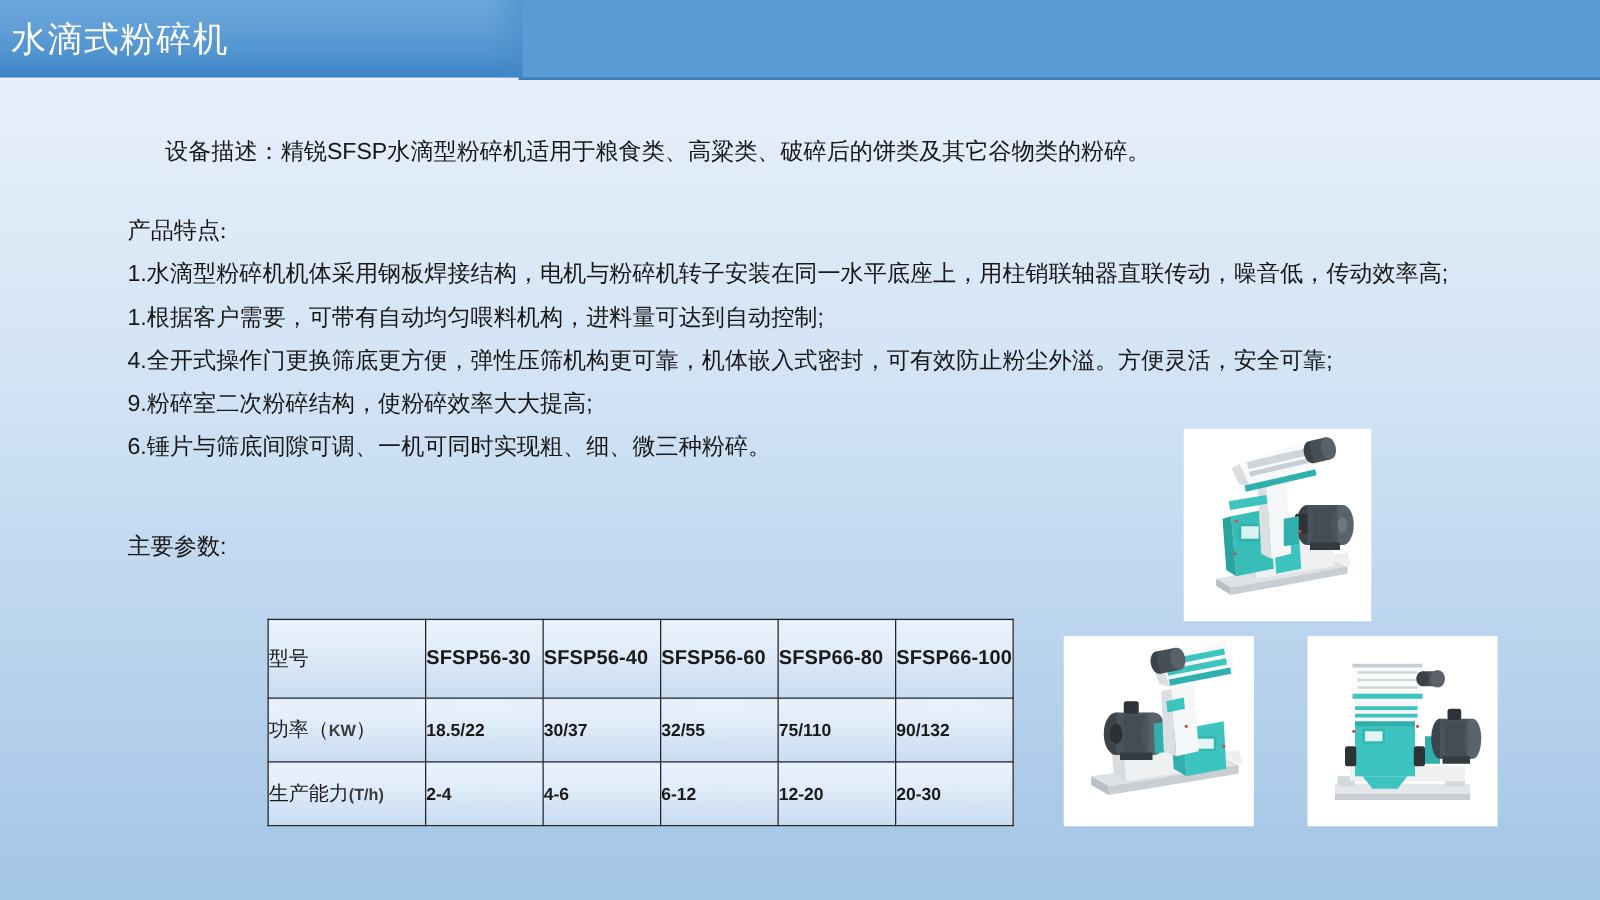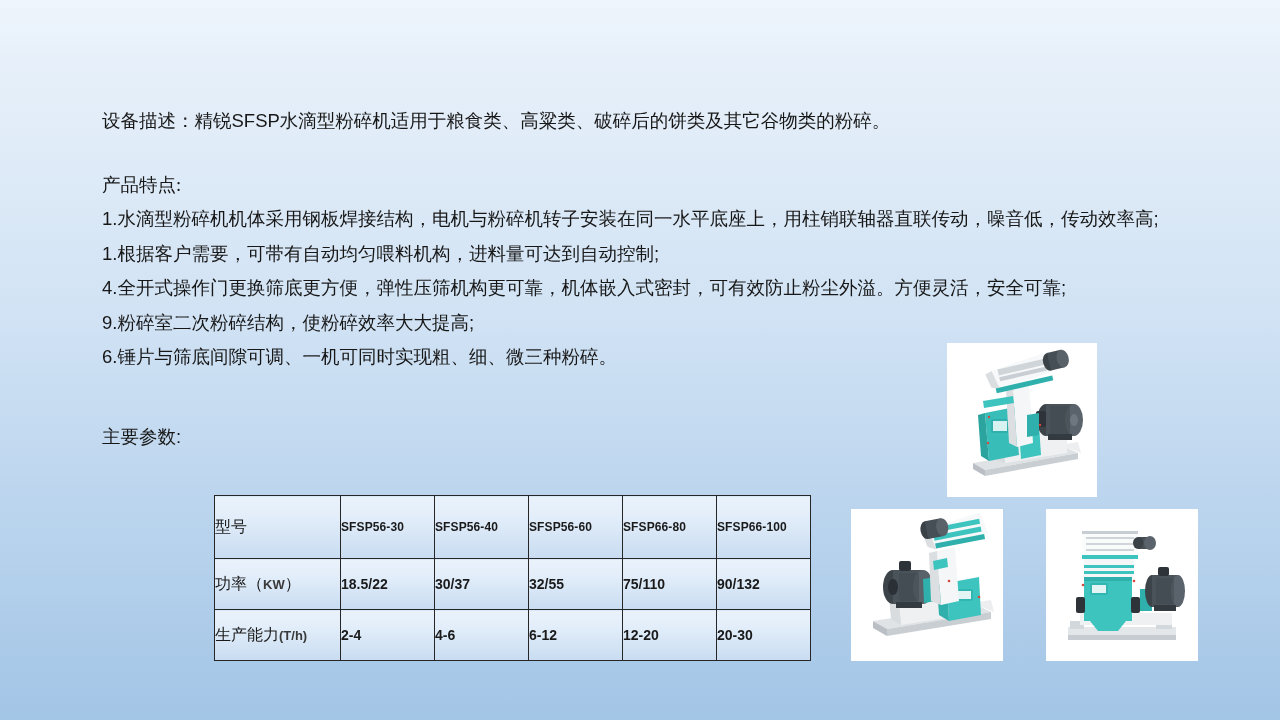--- a/index.html
+++ b/index.html
@@ -87,20 +87,21 @@
     left: 102px;
     top: 104px;
     width: 1090px;
   }
   .para {
     font-size: 18.5px;
     line-height: 34px;
     color: #171717;
     white-space: nowrap;
     font-weight: 400;
+    margin-left: 30px;
   }
   .para.spacer-below {
     margin-bottom: 30px;
   }
   .section-label {
     font-size: 18.5px;
     line-height: 34px;
     color: #171717;
     white-space: nowrap;
     font-family: Liberation Serif, serif;
@@ -147,21 +148,21 @@
     font-size: 16px;
     font-weight: 400;
     color: #101010;
   }
   .label-cell .unit {
     font-size: 13px;
     font-weight: bold;
     color: #3a3a3a;
   }
   .model-cell {
-    font-size: 12px;
+    font-size: 16px;
     font-weight: bold;
     color: #1a1a1a;
     letter-spacing: 0.1px;
   }
   .value-cell {
     font-size: 14px;
     font-weight: bold;
     color: #1a1a1a;
   }
 
@@ -175,20 +176,25 @@
   .photo-left   { left: 851px; top: 509px; width: 152px; height: 152px; }
   .photo-right  { left: 1046px; top: 509px; width: 152px; height: 152px; }
 
   .photo-frame svg { display: block; width: 100%; height: 100%; }
 </style>
 </head>
 <body>
 
 <div id="slide">
 
+  <div class="header-strip">
+    <div class="header-right-block"></div>
+    <div class="header-left-block"></div>
+    <div class="header-title">水滴式粉碎机</div>
+  </div>
 
   <div class="content-text">
     <div class="para spacer-below">设备描述：精锐SFSP水滴型粉碎机适用于粮食类、高粱类、破碎后的饼类及其它谷物类的粉碎。</div>
     <div class="section-label">产品特点:</div>
     <div class="feature-line">1.水滴型粉碎机机体采用钢板焊接结构，电机与粉碎机转子安装在同一水平底座上，用柱销联轴器直联传动，噪音低，传动效率高;</div>
     <div class="feature-line">1.根据客户需要，可带有自动均匀喂料机构，进料量可达到自动控制;</div>
     <div class="feature-line">4.全开式操作门更换筛底更方便，弹性压筛机构更可靠，机体嵌入式密封，可有效防止粉尘外溢。方便灵活，安全可靠;</div>
     <div class="feature-line">9.粉碎室二次粉碎结构，使粉碎效率大大提高;</div>
     <div class="feature-line">6.锤片与筛底间隙可调、一机可同时实现粗、细、微三种粉碎。</div>
   </div>

